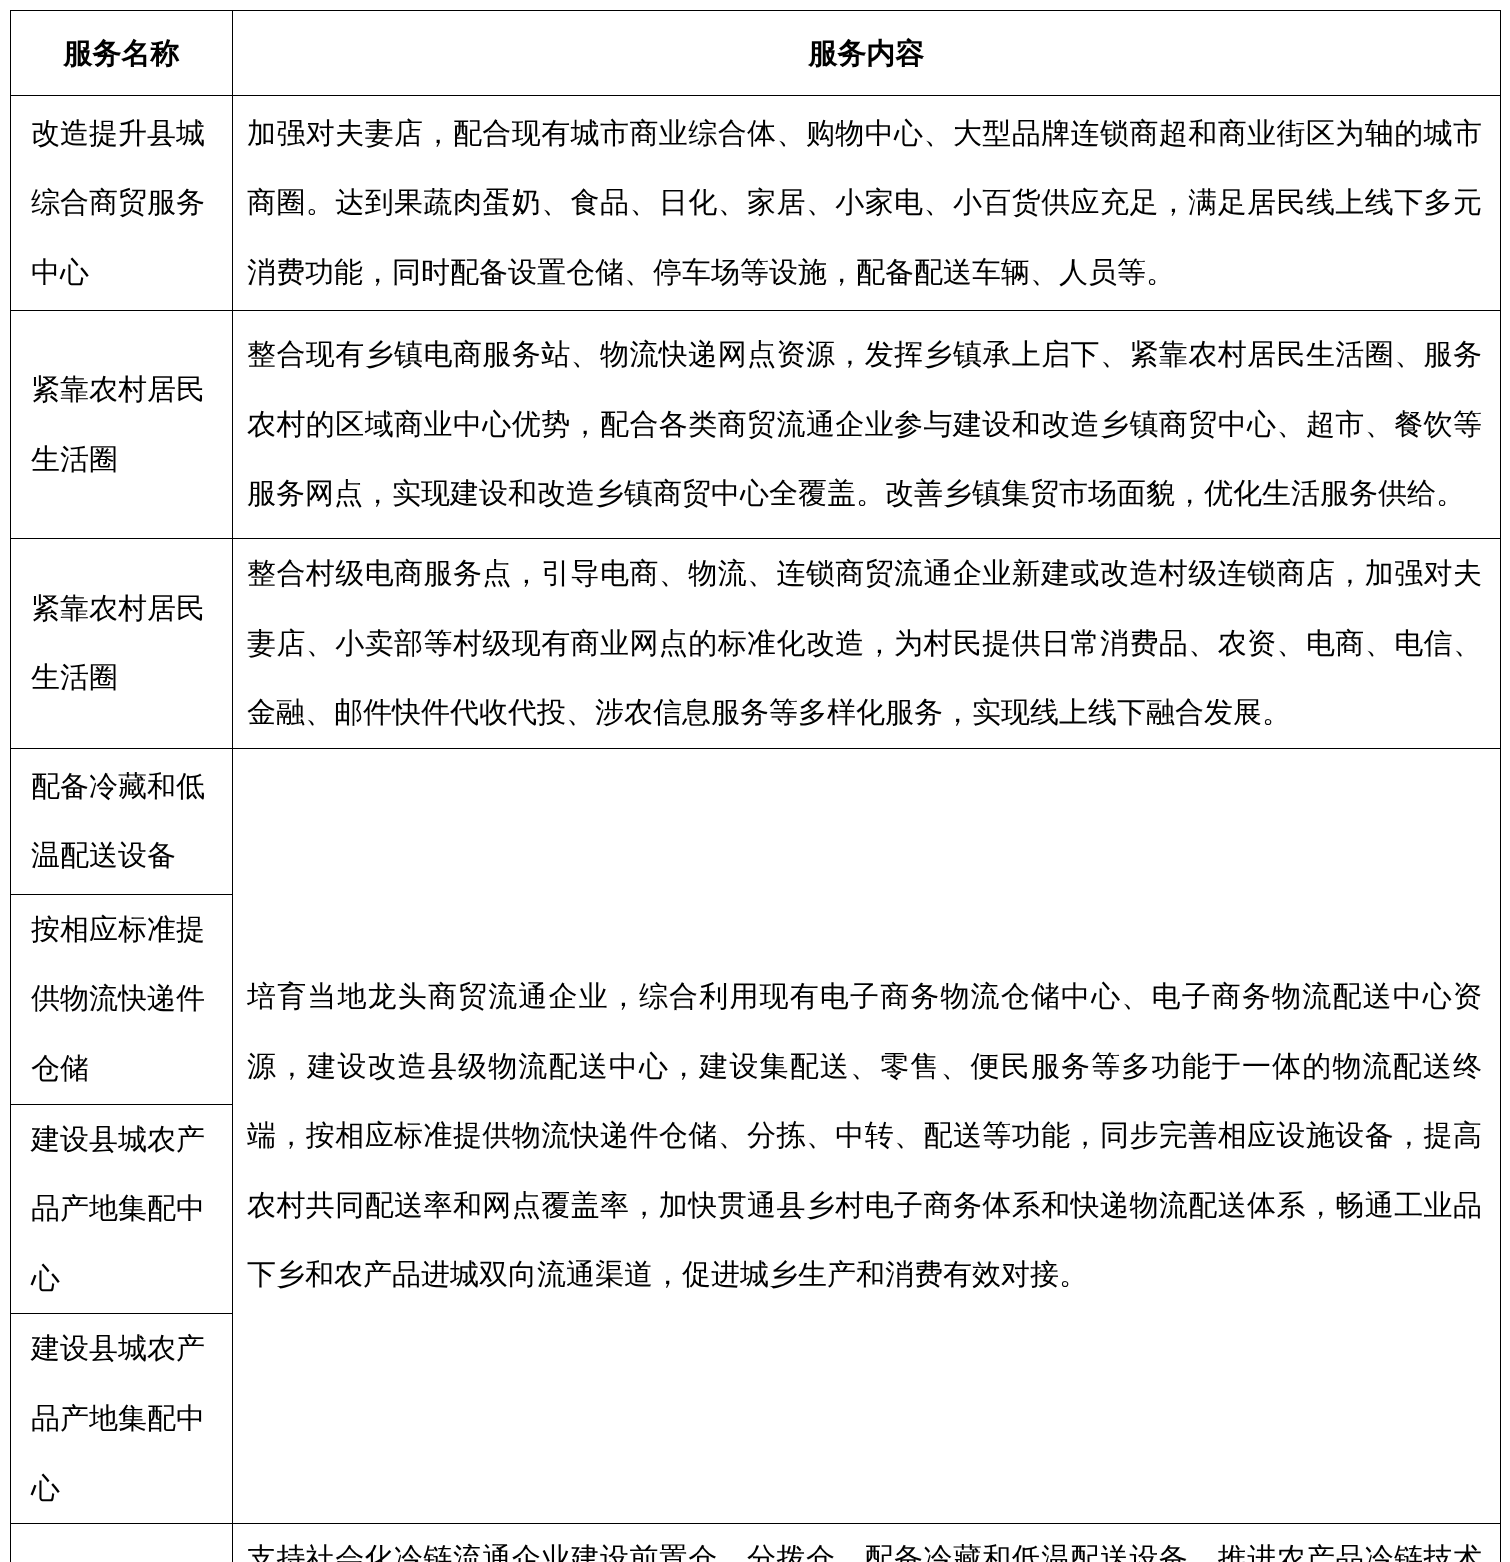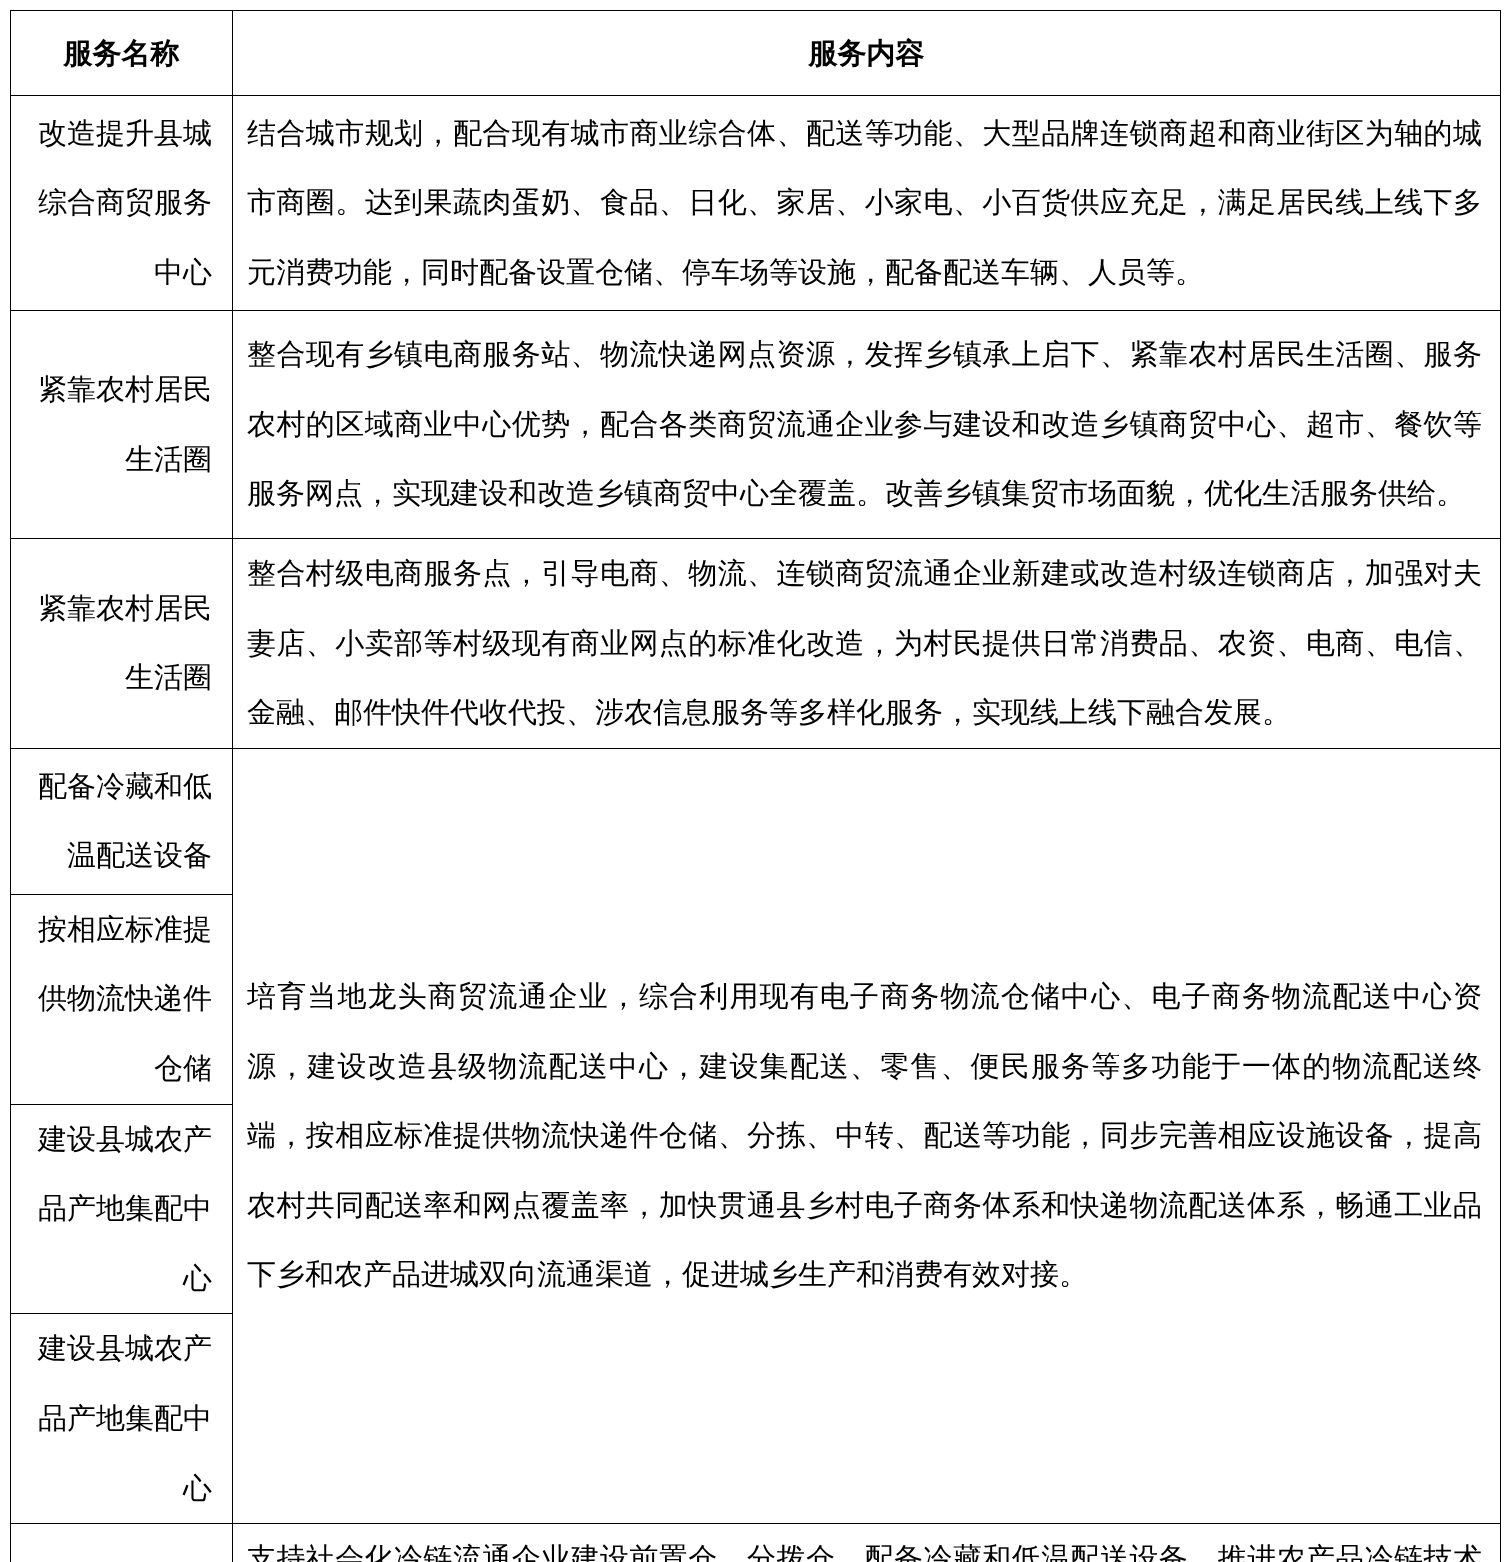--- a/index.html
+++ b/index.html
@@ -32,21 +32,21 @@
     overflow: hidden;
   }
   th.hdr {
     height: 85px;
     font-weight: bold;
     text-align: center;
     line-height: 1.2;
     padding: 0 8px;
   }
   td.name-cell {
-    text-align: right;
+    text-align: left;
     line-height: 2.4;
     padding: 0 20px;
   }
   td.content-cell {
     text-align: justify;
     line-height: 2.4;
     padding: 0 18px 0 14px;
   }
   tr.r-main    { height: 215px; }
   tr.r-town    { height: 228px; }
@@ -65,21 +65,21 @@
     </colgroup>
     <thead>
       <tr>
         <th class="hdr">服务名称</th>
         <th class="hdr">服务内容</th>
       </tr>
     </thead>
     <tbody>
       <tr class="r-main">
         <td class="name-cell">改造提升县城综合商贸服务中心</td>
-        <td class="content-cell">结合城市规划，配合现有城市商业综合体、配送等功能、大型品牌连锁商超和商业街区为轴的城市商圈。达到果蔬肉蛋奶、食品、日化、家居、小家电、小百货供应充足，满足居民线上线下多元消费功能，同时配备设置仓储、停车场等设施，配备配送车辆、人员等。</td>
+        <td class="content-cell">加强对夫妻店，配合现有城市商业综合体、购物中心、大型品牌连锁商超和商业街区为轴的城市商圈。达到果蔬肉蛋奶、食品、日化、家居、小家电、小百货供应充足，满足居民线上线下多元消费功能，同时配备设置仓储、停车场等设施，配备配送车辆、人员等。</td>
       </tr>
       <tr class="r-town">
         <td class="name-cell">紧靠农村居民生活圈</td>
         <td class="content-cell">整合现有乡镇电商服务站、物流快递网点资源，发挥乡镇承上启下、紧靠农村居民生活圈、服务农村的区域商业中心优势，配合各类商贸流通企业参与建设和改造乡镇商贸中心、超市、餐饮等服务网点，实现建设和改造乡镇商贸中心全覆盖。改善乡镇集贸市场面貌，优化生活服务供给。</td>
       </tr>
       <tr class="r-village">
         <td class="name-cell">紧靠农村居民生活圈</td>
         <td class="content-cell">整合村级电商服务点，引导电商、物流、连锁商贸流通企业新建或改造村级连锁商店，加强对夫妻店、小卖部等村级现有商业网点的标准化改造，为村民提供日常消费品、农资、电商、电信、金融、邮件快件代收代投、涉农信息服务等多样化服务，实现线上线下融合发展。</td>
       </tr>
       <tr class="r-group">

